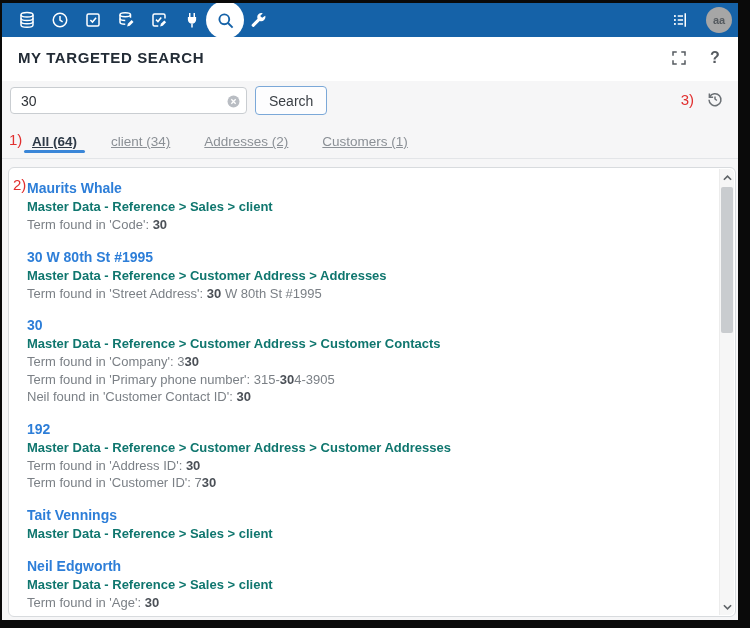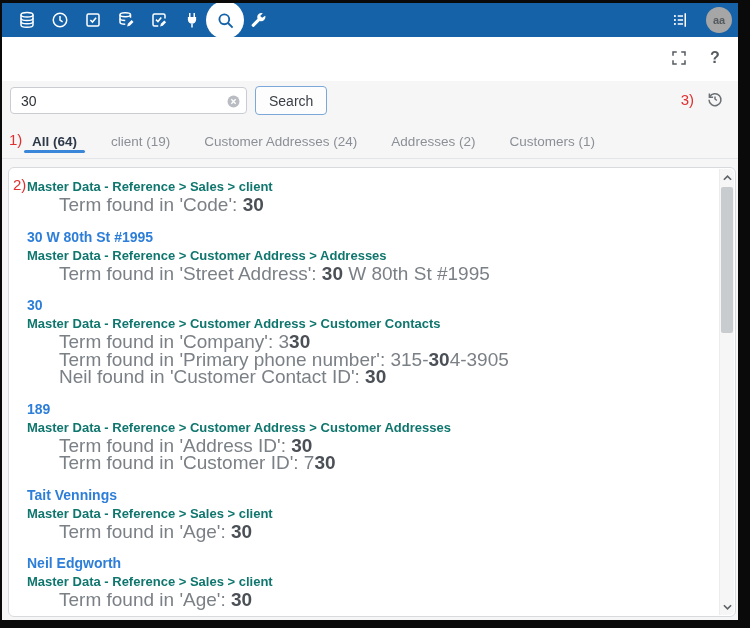--- a/index.html
+++ b/index.html
@@ -32,32 +32,32 @@
   .search-input { width:100%; height:100%; border:1px solid #c9cdd1; border-radius:4px; padding:0 26px 0 10px; font-size:14px; color:#2f3338; background:#fff; font-family:"Liberation Sans", sans-serif; outline:none; }
   .clear-btn { position:absolute; right:7px; top:7px; width:13px; height:13px; cursor:pointer; }
   .search-btn { position:absolute; left:253px; top:5px; height:29px; padding:0 13px; background:#fdfdfe; border:1px solid #7ba8d8; border-radius:4px; font-size:14px; color:#3a3f45; font-family:"Liberation Sans", sans-serif; cursor:pointer; }
   .ann-3 { position:absolute; right:44px; top:10px; color:#e12f2f; font-size:15px; }
   .history-btn { position:absolute; right:14px; top:9px; width:18px; height:18px; cursor:pointer; }
 
   
   .tabs-row { position:absolute; left:0; top:44px; width:100%; height:34px; border-bottom:1px solid #e3e5e8; }
   .ann-1 { position:absolute; left:7px; top:6px; color:#e12f2f; font-size:15px; }
   .tabs { position:absolute; left:30px; top:0; display:flex; gap:34px; height:100%; }
-  .tab { position:relative; font-size:13.5px; color:#8b9096; padding-top:9px; cursor:pointer; white-space:nowrap; }
+  .tab { position:relative; font-size:13.5px; color:#8b9096; padding-top:9px; cursor:pointer; white-space:nowrap;text-decoration:underline; }
   .tab.active { color:#2e3a48; font-weight:700; }
   .tab.active::after { content:""; position:absolute; left:-8px; right:-8px; bottom:5px; height:3px; border-radius:2px; background:#3a86d8; }
 
   
   .results-card { position:absolute; left:6px; top:86px; right:2px; bottom:3px; background:#fff; border:1px solid #d8dbde; border-radius:6px; overflow:hidden; }
   .ann-2 { position:absolute; left:4px; top:8px; color:#e12f2f; font-size:15px; z-index:2; }
   .results-list { position:absolute; left:18px; top:10px; right:22px; bottom:0; overflow:hidden; }
   .result-item { margin-bottom:13px; }
   .result-title { font-size:14px; font-weight:700; color:#2d7ed8; line-height:20px; cursor:pointer; }
   .result-crumb { font-size:13px; font-weight:600; color:#0f766e; line-height:18px; }
-  .result-term { font-size:19px; color:#7b8086; line-height:17.5px;margin-left:32px; }
+  .result-term { font-size:13px; color:#7b8086; line-height:17.5px; }
   .result-term b { color:#4b5057; font-weight:700; }
 
   
   .scrollbar { position:absolute; top:1px; right:1px; bottom:1px; width:15px; background:#f6f6f6; border-left:1px solid #ececec; border-top-right-radius:5px; border-bottom-right-radius:5px; }
   .sb-arrow { position:absolute; left:0; width:15px; height:15px; display:flex; align-items:center; justify-content:center; cursor:pointer; }
   .sb-up { top:1px; } .sb-down { bottom:1px; }
   .sb-thumb { position:absolute; left:1px; top:18px; width:12px; height:146px; background:#c9cccf; border-radius:2px; cursor:pointer; }
 </style>
 </head>
 <body>
@@ -133,20 +133,21 @@
             <path d="M9 12h7"></path>
             <rect x="4" y="16.1" width="2.4" height="2.4" fill="#fff" stroke="none"></rect>
             <path d="M9 17.3h7"></path>
           </svg>
       </div>
       <div class="avatar">aa</div>
     </div>
   </div>
 
   <div class="header">
+    <div class="page-title">MY TARGETED SEARCH</div>
     <div class="header-actions">
       <div class="hdr-btn">
         <svg viewBox="0 0 24 24" fill="none" stroke="#565b60" stroke-width="2">
             <path d="M4 9V4h5M15 4h5v5M20 15v5h-5M9 20H4v-5"></path>
           </svg>
       </div>
       <div class="hdr-btn help-q">?</div>
     </div>
   </div>
 
@@ -170,56 +171,55 @@
             <path d="M4.9 9.2A8 8 0 1 1 4 13"></path>
             <path d="M12 8.5V12l2.5 2"></path>
           </svg>
       </span>
     </div>
 
     <div class="tabs-row">
       <span class="ann-1">1)</span>
       <div class="tabs" id="tabs">
           <div class="tab active">All (64)</div>
-          <div class="tab">client (19)</div>
-          <div class="tab">Customer Addresses (24)</div>
+          <div class="tab">client (34)</div>
           <div class="tab">Addresses (2)</div>
           <div class="tab">Customers (1)</div>
         </div>
     </div>
 
     <div class="results-card">
       <span class="ann-2">2)</span>
       <div class="results-list" id="results">
           <div class="result-item">
+            <div class="result-title">Maurits Whale</div>
             <div class="result-crumb">Master Data - Reference &gt; Sales &gt; client</div>
             <div class="result-term"><span>Term found in 'Code': </span><b>30</b></div>
           </div>
           <div class="result-item">
             <div class="result-title">30 W 80th St #1995</div>
             <div class="result-crumb">Master Data - Reference &gt; Customer Address &gt; Addresses</div>
             <div class="result-term"><span>Term found in 'Street Address': </span><b>30</b><span> W 80th St #1995</span></div>
           </div>
           <div class="result-item">
             <div class="result-title">30</div>
             <div class="result-crumb">Master Data - Reference &gt; Customer Address &gt; Customer Contacts</div>
             <div class="result-term"><span>Term found in 'Company': 3</span><b>30</b></div>
             <div class="result-term"><span>Term found in 'Primary phone number': 315-</span><b>30</b><span>4-3905</span></div>
             <div class="result-term"><span>Neil found in 'Customer Contact ID': </span><b>30</b></div>
           </div>
           <div class="result-item">
-            <div class="result-title">189</div>
+            <div class="result-title">192</div>
             <div class="result-crumb">Master Data - Reference &gt; Customer Address &gt; Customer Addresses</div>
             <div class="result-term"><span>Term found in 'Address ID': </span><b>30</b></div>
             <div class="result-term"><span>Term found in 'Customer ID': 7</span><b>30</b></div>
           </div>
           <div class="result-item">
             <div class="result-title">Tait Vennings</div>
             <div class="result-crumb">Master Data - Reference &gt; Sales &gt; client</div>
-            <div class="result-term"><span>Term found in 'Age': </span><b>30</b></div>
           </div>
           <div class="result-item">
             <div class="result-title">Neil Edgworth</div>
             <div class="result-crumb">Master Data - Reference &gt; Sales &gt; client</div>
             <div class="result-term"><span>Term found in 'Age': </span><b>30</b></div>
           </div>
         </div>
       <div class="scrollbar">
         <div class="sb-arrow sb-up">
           <svg width="9" height="6" viewBox="0 0 10 6" fill="none" stroke="#5f6468" stroke-width="1.8">

